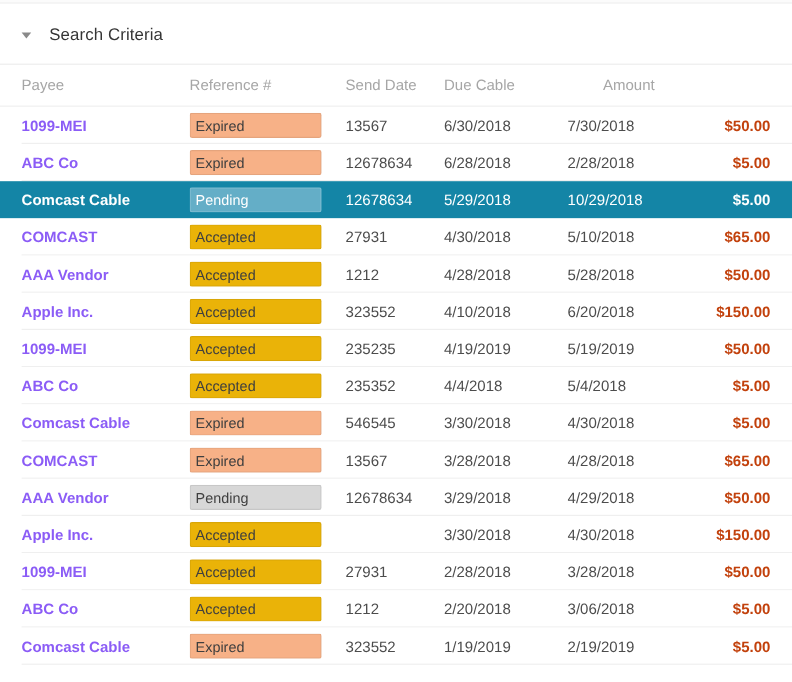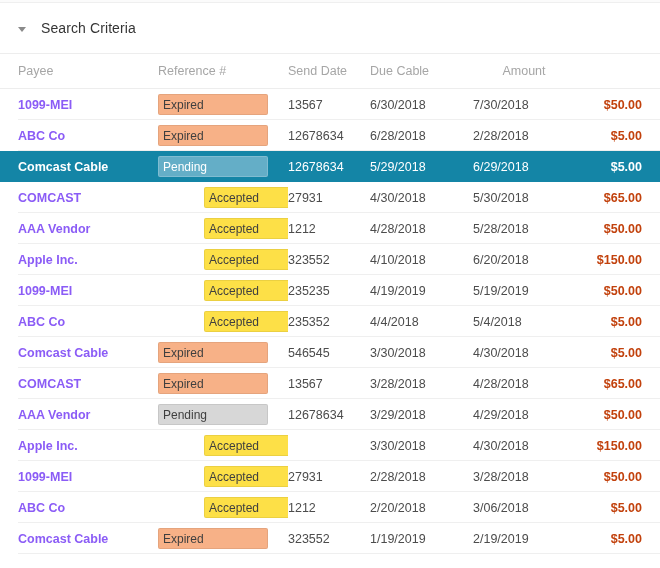--- a/index.html
+++ b/index.html
@@ -25,21 +25,21 @@
   .row { height:31px; position:relative; cursor:pointer; background:#fff; }
   .row::after { content:""; position:absolute; left:18px; right:0; bottom:0; height:1px; background:#efefef; }
 
   .cell { font-size:12.5px; color:#4c4c4c; white-space:nowrap; overflow:hidden; }
   .cell.payee { font-weight:700; color:#8b5cf6; font-size:12.5px; }
   .cell.amount { font-weight:700; color:#c2410c; text-align:right; }
 
   .badge { display:block; width:110px; height:21px; line-height:20px; padding-left:4px;
     font-size:12px; color:#3f3f3f; border-radius:2px; border:1px solid rgba(0,0,0,0.07); }
   .status-expired  { background:#f7b187; }
-  .status-accepted { background:#fde047;margin-left:46px; }
+  .status-accepted { background:#eab308; }
   .status-pending  { background:#d7d7d7; }
 
   .row.selected { background:#1485a6; }
   .row.selected::after { display:none; }
   .row.selected .cell, .row.selected .cell.payee, .row.selected .cell.amount { color:#ffffff; }
   .row.selected .badge { color:#ffffff; border-color:rgba(255,255,255,0.18); }
   .row.selected .status-pending { background:#64aec7; }
 </style>
 </head>
 <body>
@@ -80,31 +80,31 @@
     <span class="cell">2/28/2018</span>
     <span class="cell amount">$5.00</span>
   </div>
       <div class="grid-row row selected">
     <span class="cell payee">Comcast Cable</span>
     <span class="cell">
       <span class="badge status-pending">Pending</span>
     </span>
     <span class="cell">12678634</span>
     <span class="cell">5/29/2018</span>
-    <span class="cell">6/29/2018</span>
+    <span class="cell">10/29/2018</span>
     <span class="cell amount">$5.00</span>
   </div>
       <div class="grid-row row">
     <span class="cell payee">COMCAST</span>
     <span class="cell">
       <span class="badge status-accepted">Accepted</span>
     </span>
     <span class="cell">27931</span>
     <span class="cell">4/30/2018</span>
-    <span class="cell">5/30/2018</span>
+    <span class="cell">5/10/2018</span>
     <span class="cell amount">$65.00</span>
   </div>
       <div class="grid-row row">
     <span class="cell payee">AAA Vendor</span>
     <span class="cell">
       <span class="badge status-accepted">Accepted</span>
     </span>
     <span class="cell">1212</span>
     <span class="cell">4/28/2018</span>
     <span class="cell">5/28/2018</span>

